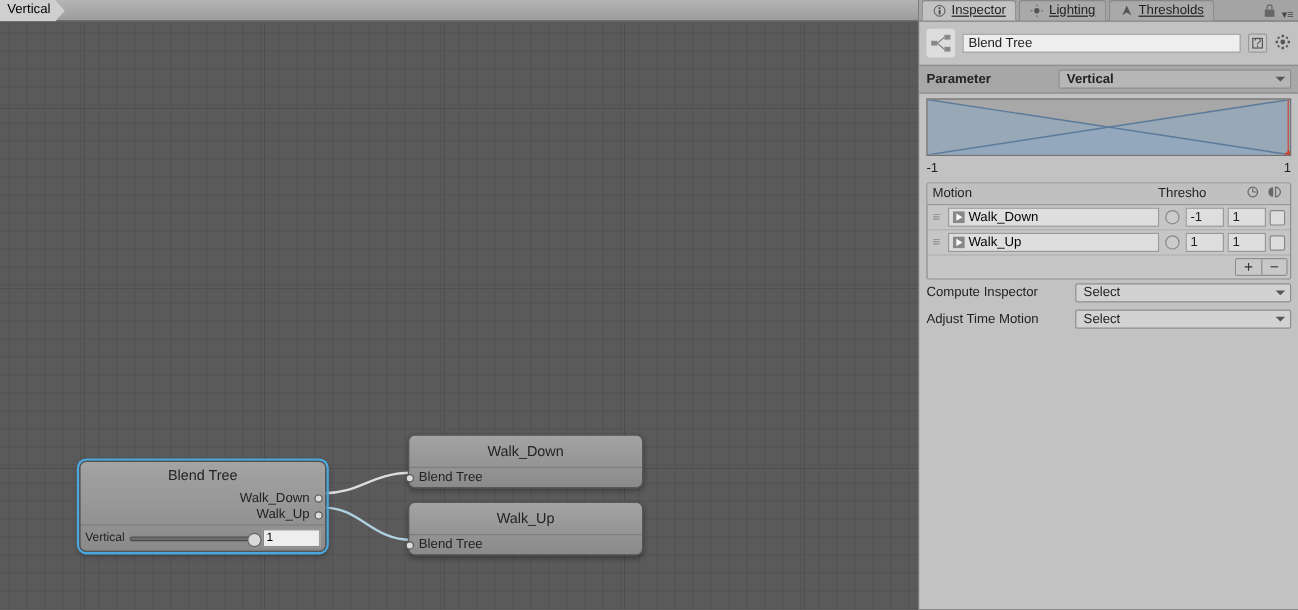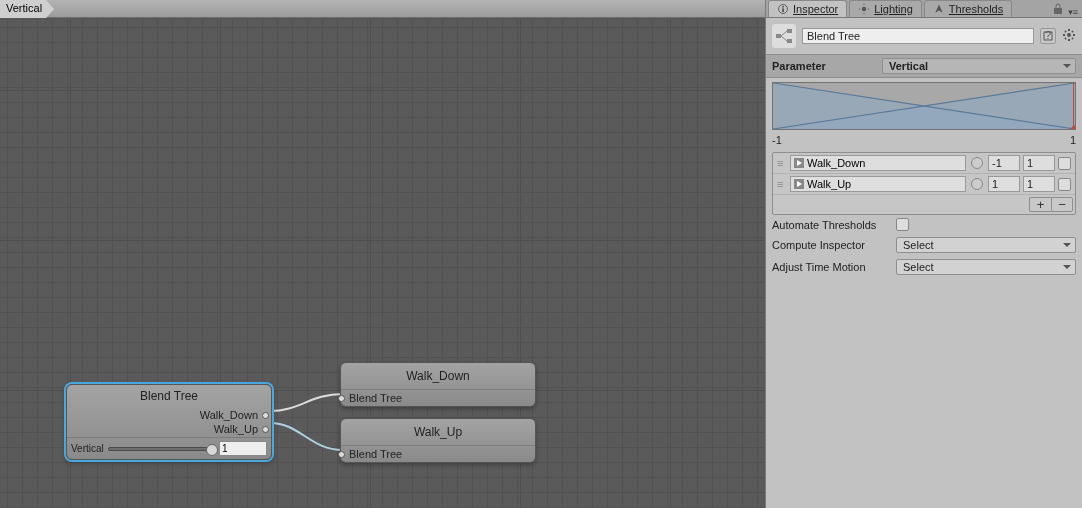--- a/index.html
+++ b/index.html
@@ -229,20 +229,33 @@
       <line x1="100" y1="0" x2="0" y2="40" stroke="#5a7a9a"></line>
     </svg>
     <div class="marker" style="right:1px;"></div>
   </div>
   <div class="range-labels">
     <span>-1</span>
     <span>1</span>
   </div>
 
   <div class="motion-list">
+    <div class="motion-hdr">
+      <span class="c1">Motion</span>
+      <span class="c2">Thresho</span>
+      <span class="ic2"><svg width="14" height="10" viewBox="0 0 14 10">
+            <circle cx="7" cy="5" r="4" fill="none" stroke="#666"></circle>
+            <line x1="7" y1="5" x2="7" y2="2" stroke="#666"></line>
+            <line x1="7" y1="5" x2="10" y2="5" stroke="#666"></line>
+          </svg></span>
+      <span class="ic2"><svg width="14" height="10" viewBox="0 0 14 10">
+            <path d="M6 1 a4 4 0 0 0 0 8 Z" fill="#666"></path>
+            <path d="M8 1 a4 4 0 0 1 0 8 Z" fill="none" stroke="#666"></path>
+          </svg></span>
+    </div>
     <div class="motion-row">
       <span class="drag-h">≡</span>
       <div class="motion-field">
         <span class="play-ic"><svg viewBox="0 0 10 10">
               <rect width="10" height="10" fill="#888"></rect>
               <polygon points="3,2 8,5 3,8" fill="#fff"></polygon>
             </svg></span>
         <span>Walk_Down</span>
       </div>
       <span class="dot-btn"></span>
@@ -264,24 +277,20 @@
       <input class="num-field" value="1" style="">
       <span class="chk"></span>
     </div>
     <div class="list-footer">
       <div class="b">+</div>
       <div class="b">−</div>
     </div>
   </div>
 
   <div class="check-row">
-    <span class="lbl2">Automate Thresholds</span>
-    <span class="chk"></span>
-  </div>
-  <div class="check-row">
     <span class="lbl2">Compute Inspector</span>
     <div class="dd">
         <span>Select</span>
       </div>
   </div>
   <div class="check-row">
     <span class="lbl2">Adjust Time Motion</span>
     <div class="dd">
         <span>Select</span>
       </div>

